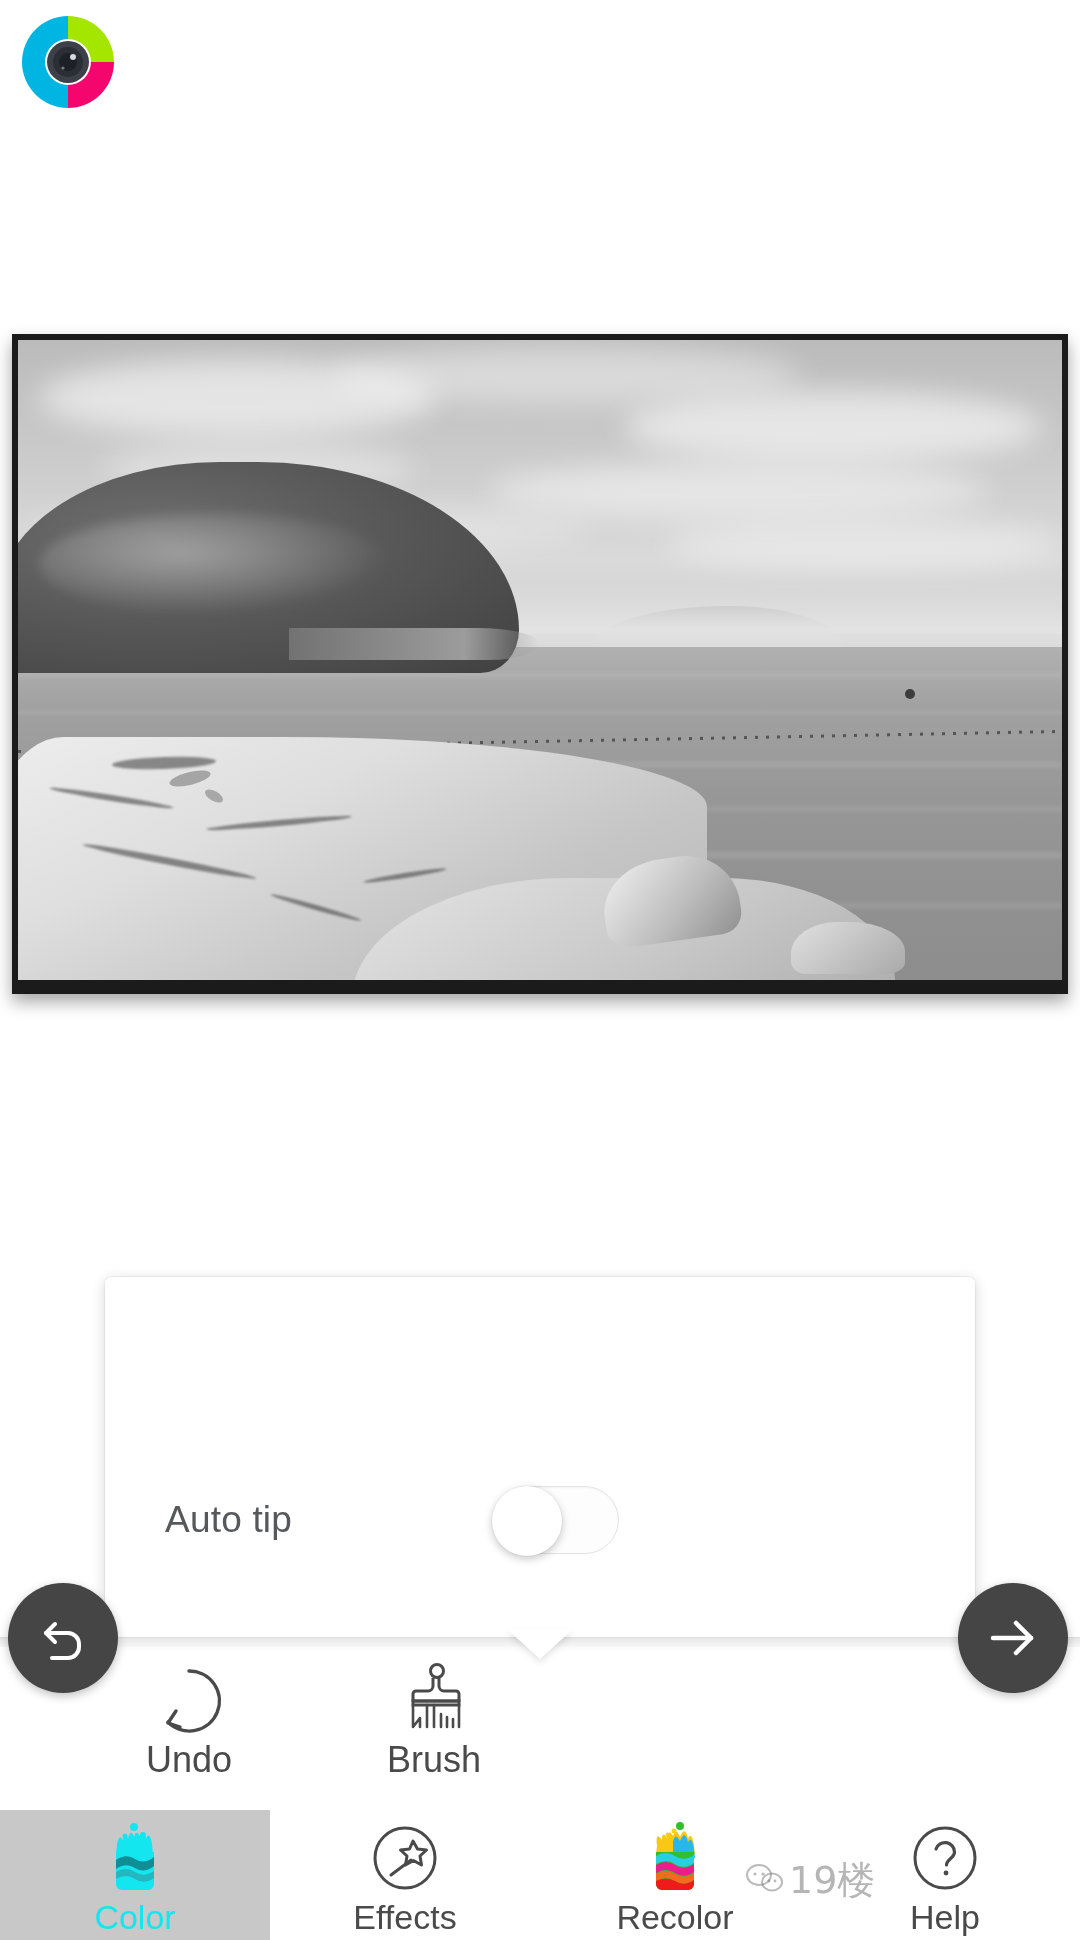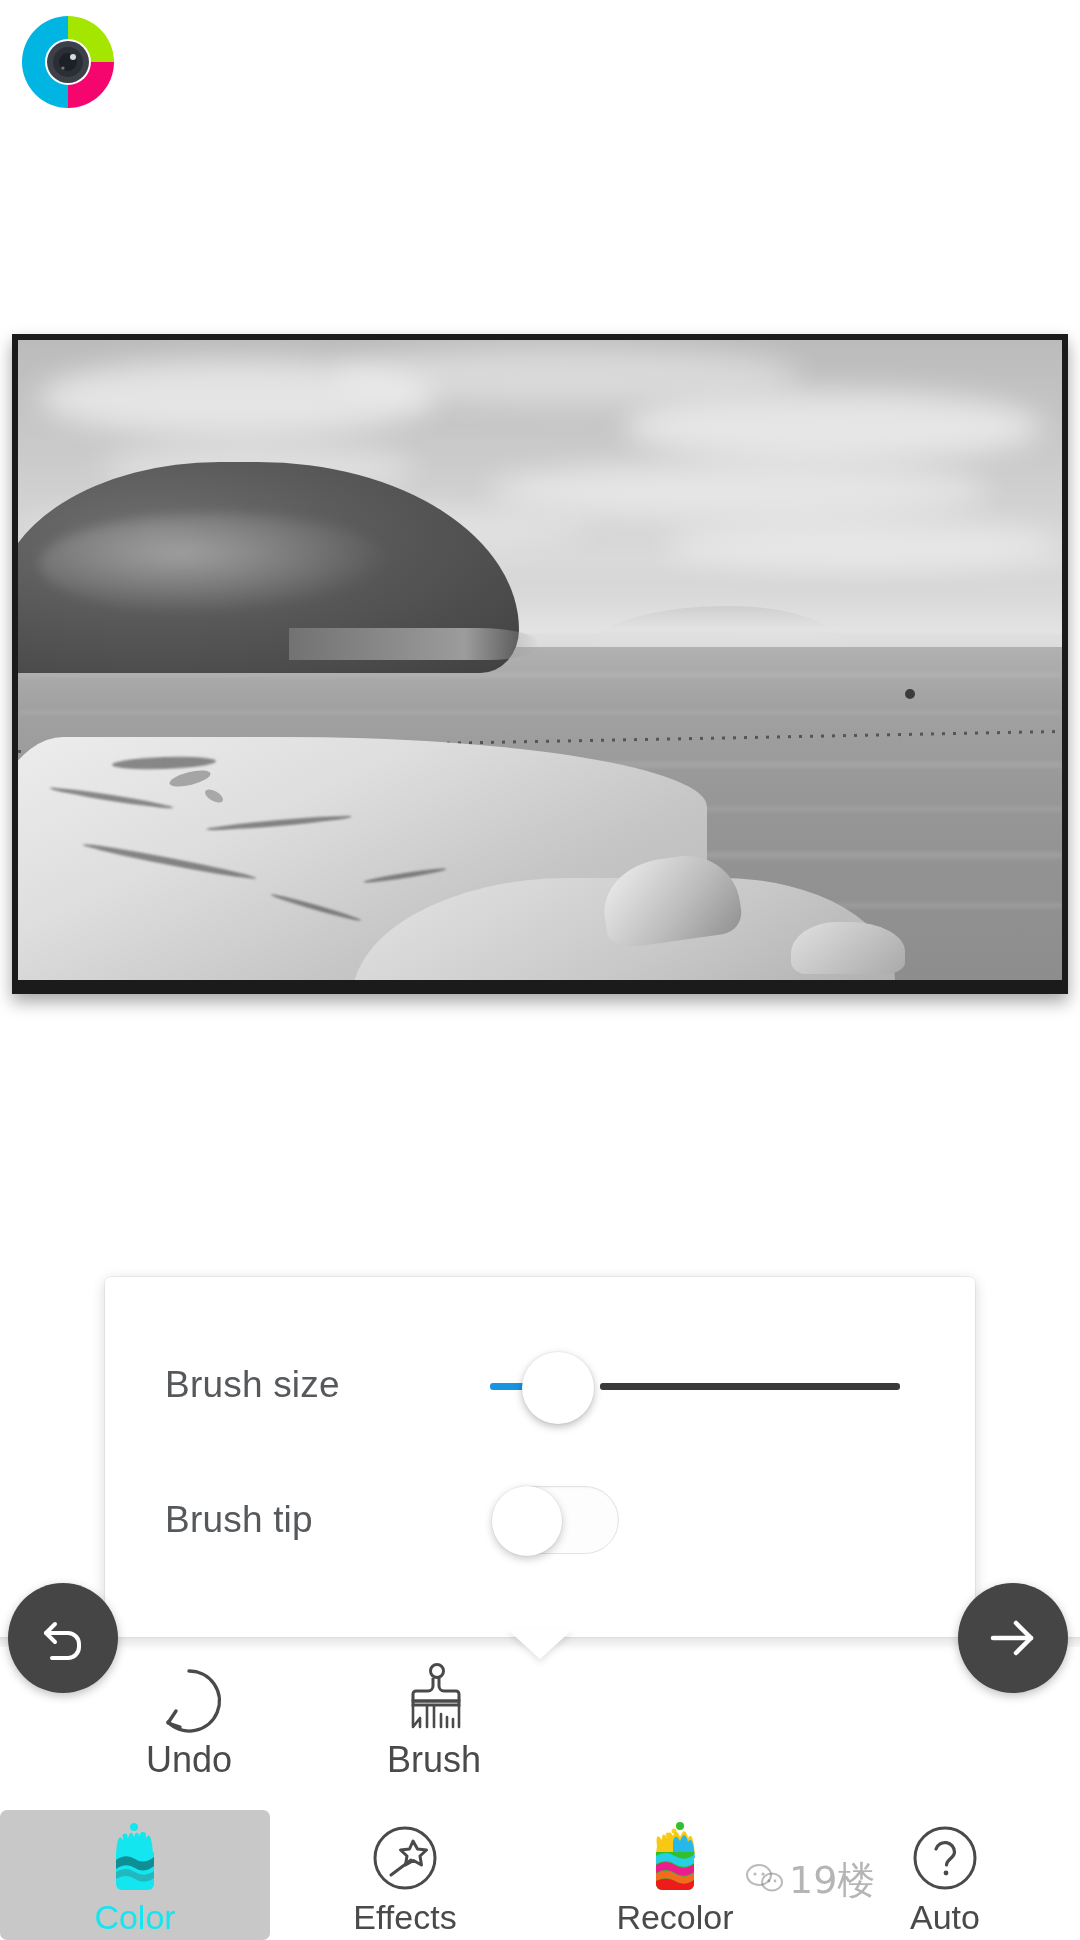--- a/index.html
+++ b/index.html
@@ -388,21 +388,21 @@
   }
   .navitem {
     flex: 1;
     position: relative;
     display: flex;
     flex-direction: column;
     align-items: center;
     justify-content: flex-start;
     padding-top: 10px;
   }
-  .navitem.active { background: #c8c8c8; border-radius: 7px; }
+  .navitem.active { background: #c8c8c8; }
   .nav-icon {
     height: 76px;
     display: flex;
     align-items: center;
     justify-content: center;
   }
   .nav-label {
     font-size: 34px;
     color: #4a4a4a;
     margin-top: 2px;
@@ -491,31 +491,23 @@
       <div class="crack" style="left:9%;  bottom:33%; width:10%; height:12px; transform:rotate(-2deg);"></div>
       <div class="crack" style="left:33%; bottom:16%; width:8%;  height:5px; transform:rotate(-9deg);"></div>
 
       <div class="brush-stroke"></div>
       <div class="brush-stroke2"></div>
     </div>
   </div>
 
   <div class="popover">
 
-    <div class="setting-row" style="top: 50px;">
-      <div class="setting-label">Brush size</div>
-      <div class="slider">
-        <div class="slider-track-left"></div>
-        <div class="slider-track-right"></div>
-        <div class="slider-thumb"></div>
-      </div>
-    </div>
 
     <div class="setting-row" style="top: 185px;">
-      <div class="setting-label">Brush tip</div>
+      <div class="setting-label">Auto tip</div>
       <div class="toggle-sw">
         <div class="toggle-sw-knob"></div>
       </div>
     </div>
   </div>
 
   <div class="toolstrip"></div>
   <div class="popover-arrow"></div>
 
   <div class="fab fab-back">
@@ -606,21 +598,21 @@
     </div>
 
     <div class="navitem">
       <div class="nav-icon">
         <svg width="74" height="74" viewBox="0 0 74 74">
           <circle cx="37" cy="37" r="30" fill="none" stroke="#4a4a4a" stroke-width="3"></circle>
           <path d="M28 28 a9.5 9.5 0 0 1 18.5 3 c0 6 -8 7.5 -8 13" fill="none" stroke="#4a4a4a" stroke-width="3.2" stroke-linecap="round"></path>
           <circle cx="38" cy="52" r="2.4" fill="#4a4a4a"></circle>
         </svg>
       </div>
-      <div class="nav-label">Auto</div>
+      <div class="nav-label">Help</div>
     </div>
   </div>
 
   <div class="watermark">
     <span class="wm-icon">
       <svg width="40" height="34" viewBox="0 0 40 34">
         <ellipse cx="14" cy="13" rx="12" ry="10" fill="none" stroke="rgba(120,120,120,0.5)" stroke-width="2"></ellipse>
         <ellipse cx="27" cy="20" rx="10" ry="8.5" fill="none" stroke="rgba(120,120,120,0.5)" stroke-width="2"></ellipse>
         <circle cx="10" cy="12" r="1.6" fill="rgba(120,120,120,0.5)"></circle>
         <circle cx="18" cy="12" r="1.6" fill="rgba(120,120,120,0.5)"></circle>

